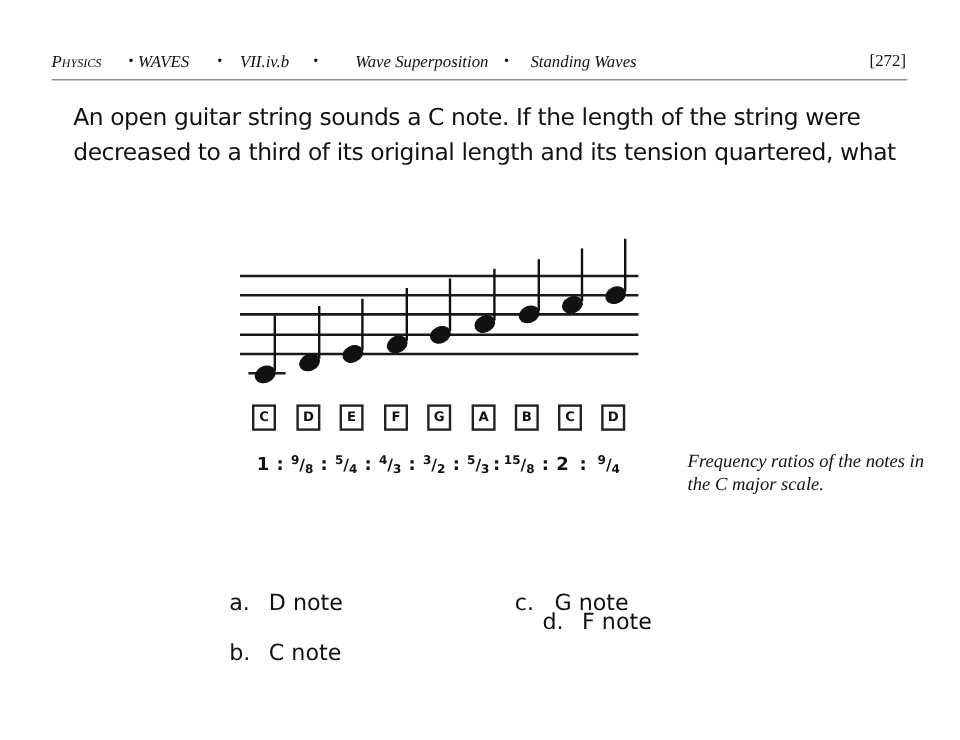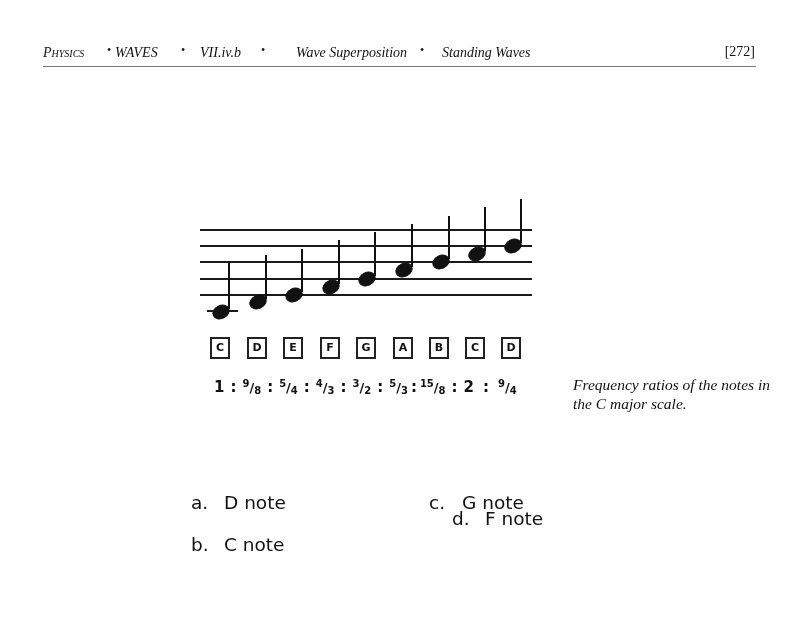--- a/index.html
+++ b/index.html
@@ -37,20 +37,22 @@
   <span class="seg" style="left:157px;">VII.iv.b</span>
   <span class="bullet" style="left:218px;">•</span>
   <span class="seg" style="left:253px;font-style:italic;">Wave Superposition</span>
   <span class="bullet" style="left:377px;">•</span>
   <span class="seg" style="left:399px;">Standing Waves</span>
   <span class="page">[272]</span>
 </div>
 <div class="header-rule"></div>
 
 <div class="question">
+  <p>An open guitar string sounds a C note.  If the length of the string were</p>
+  <p>decreased to a third of its original length and its tension quartered, what</p>
 </div>
 
 <svg class="staff" width="800" height="617">
   <g stroke="#1a1a1a" stroke-width="2.2">
     <line x1="200" y1="230" x2="532" y2="230"></line>
     <line x1="200" y1="246" x2="532" y2="246"></line>
     <line x1="200" y1="262" x2="532" y2="262"></line>
     <line x1="200" y1="279" x2="532" y2="279"></line>
     <line x1="200" y1="295" x2="532" y2="295"></line>
   </g>

